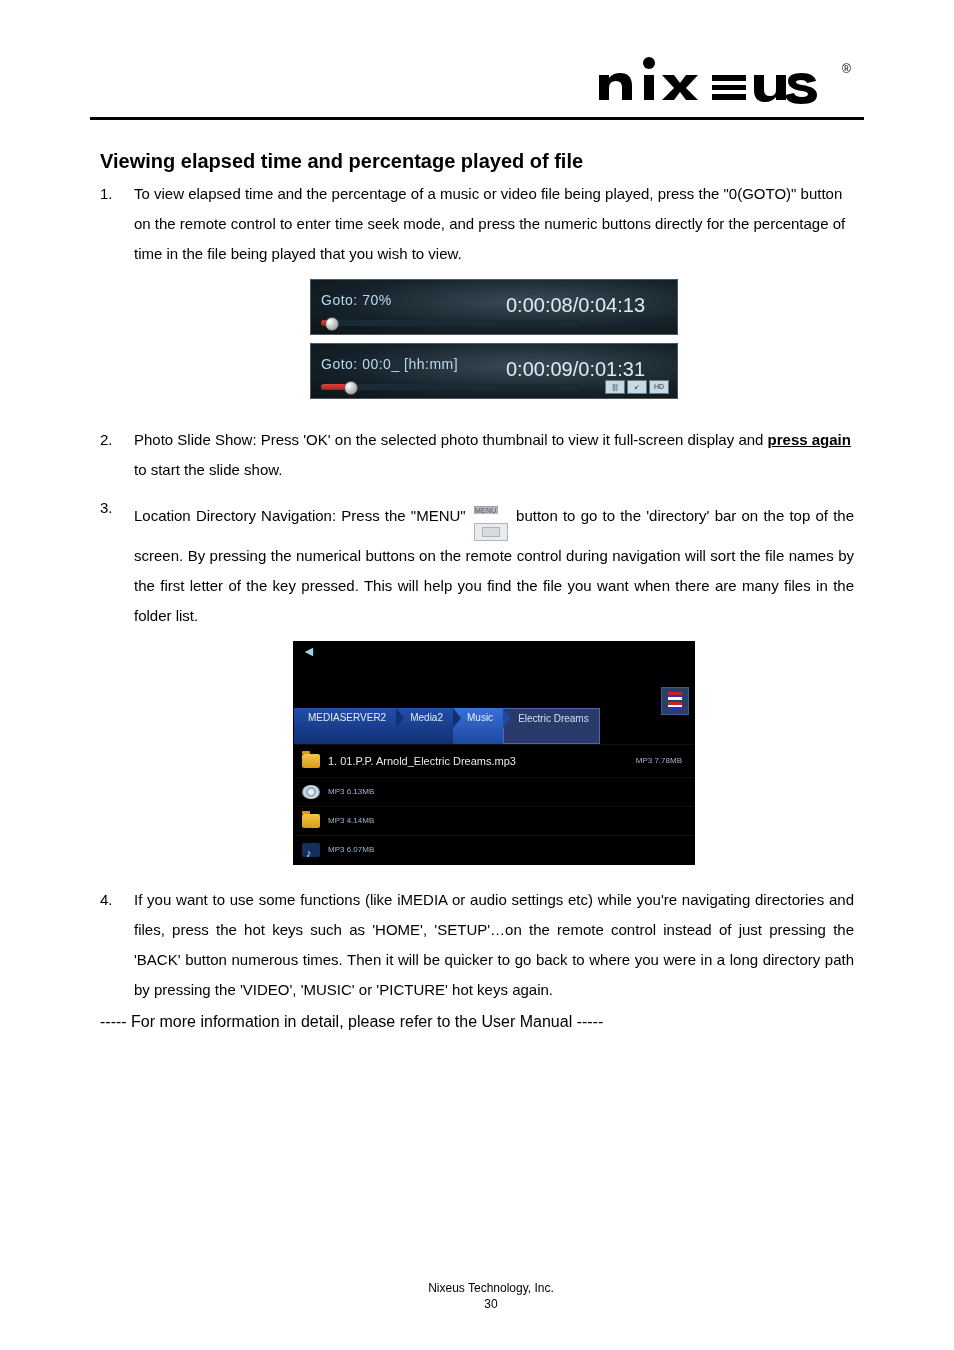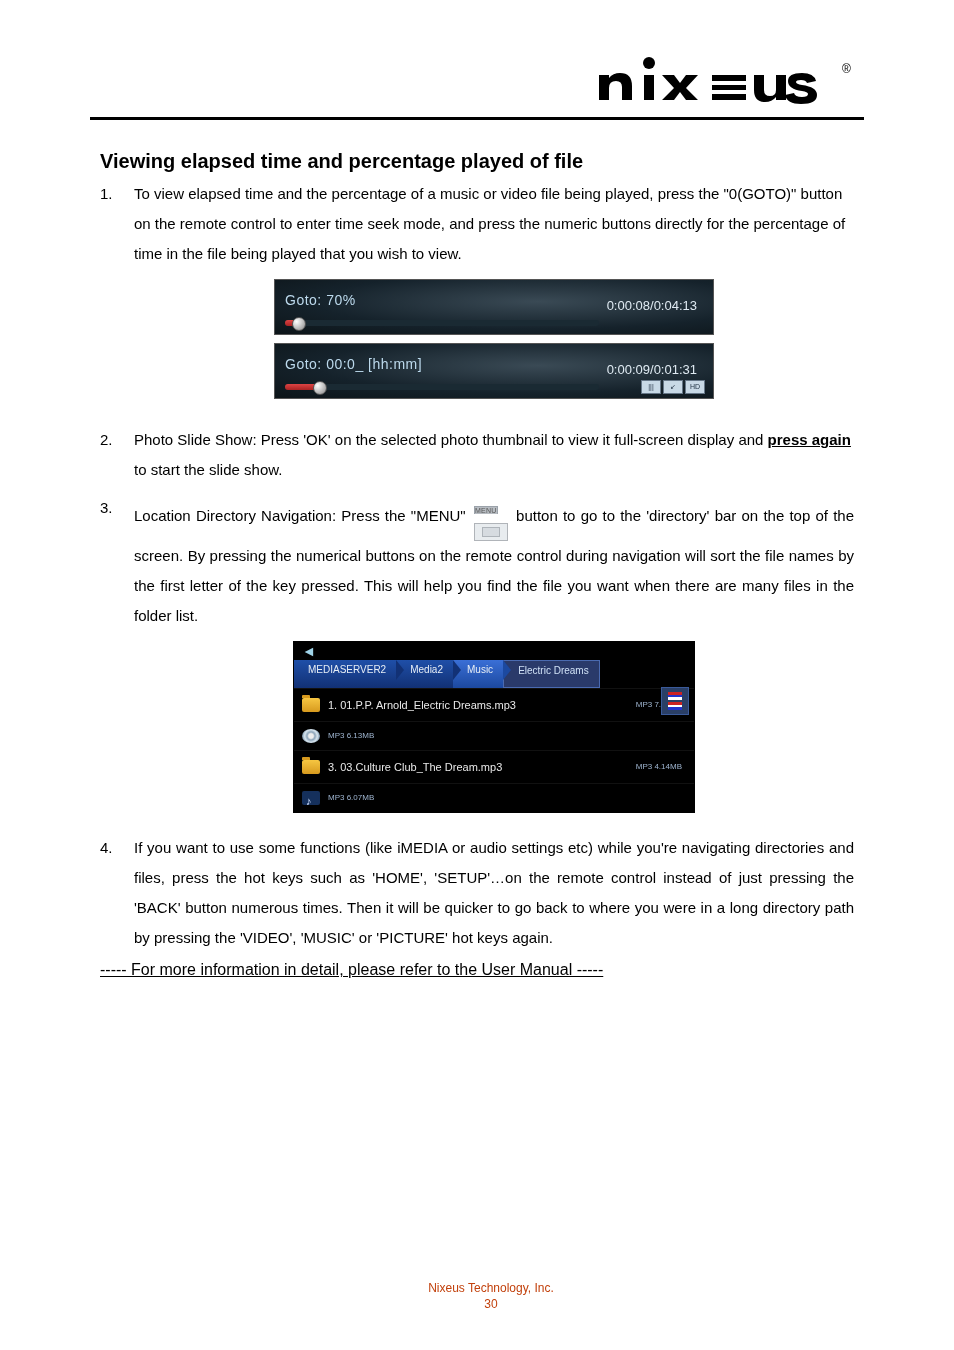--- a/index.html
+++ b/index.html
@@ -55,21 +55,21 @@
   }
   .underline { text-decoration: underline; }
   .bold { font-weight: bold; }
   .justify { text-align: justify; }
   .fig-wrap {
     text-align: center;
     margin: 10px 0 18px 0;
   }
   .screenshot1 {
     display: inline-block;
-    width: 440px;
+    width: 368px;
     text-align: left;
     color: #e0e8f0;
     font-family: Arial, sans-serif;
   }
   .ss-row {
     background: radial-gradient(ellipse at 60% 40%, #3a4a55 0%, #15222b 60%, #0c1418 100%);
     border: 1px solid #555;
     padding: 6px 10px 8px 10px;
     position: relative;
     margin-bottom: 8px;
@@ -98,24 +98,24 @@
     position: absolute;
     top: -3px;
     width: 12px;
     height: 12px;
     border-radius: 50%;
     background: radial-gradient(circle at 30% 30%, #fff, #888);
     border: 1px solid #555;
   }
   .ss-time {
     position: absolute;
-    right: 16px;
+    right: 32px;
     top: 50%;
     transform: translateY(-55%);
-    font-size: 13px;
+    font-size: 20px;
     color: #dfeaf2;
   }
   .ss-badges {
     position: absolute;
     right: 8px;
     bottom: 4px;
     display: flex;
     gap: 2px;
   }
   .ss-badge {
@@ -174,21 +174,22 @@
   }
   .browser .back-arrow {
     height:14px;
     padding:2px 8px;
     color:#9fd3e8;
     font-size:14px;
     line-height:14px;
   }
   .browser .crumbs {
     display:flex;
-    height:28px;
+    height:36px;
+    margin-top:48px;
   }
   .browser .crumb {
     flex:0 0 auto;
     padding:0 10px 0 14px;
     line-height:20px;
     position:relative;
     color:#e6edf5;
     background: linear-gradient(#1f4fa8,#123175);
     font-size:10px;
   }
@@ -249,29 +250,28 @@
     background:#2a3f66;
     border:1px solid #3a5a9a;
     display:flex;flex-direction:column;justify-content:center;align-items:center;
     gap:2px;
   }
   .flag-icon .f1 { width:14px;height:8px;background:linear-gradient(#c22 33%,#23c 33% 66%,#fff 66%); }
   .flag-icon .f2 { width:14px;height:8px;background:linear-gradient(#c22 33%,#fff 33% 66%,#23c 66%); }
 
   .closing {
     font-size: 16px;
-    text-decoration: underline;
   }
   .footer {
     position: absolute;
     left: 16px; right: 0;
     bottom: 38px;
     text-align: center;
     font-size: 12px;
-    color: #c2410c;
+    color: #000000;
     line-height: 1.35;
     padding-left: 12px;
   }
 </style>
 </head>
 <body>
 
 <div class="page">
   <div class="header">
     <span class="logo">
@@ -358,21 +358,20 @@
                     <div class="ic folder"></div>
                     <div class="name">1. 01.P.P. Arnold_Electric Dreams.mp3</div>
                     <div class="meta">MP3   7.78MB</div>
                   </div>
                   <div class="row">
                     <div class="ic disc"></div>
                     <div class="meta">MP3   6.13MB</div>
                   </div>
                   <div class="row">
                     <div class="ic folder"></div>
-                    <div class="name">3. 03.Culture Club_The Dream.mp3</div>
                     <div class="meta">MP3   4.14MB</div>
                   </div>
                   <div class="row">
                     <div class="ic note"></div>
                     <div class="meta">MP3   6.07MB</div>
                   </div>
                 </div>
             </div>
             <div style="position:absolute;right:6px;top:46px;">
               <div class="flag-icon">

